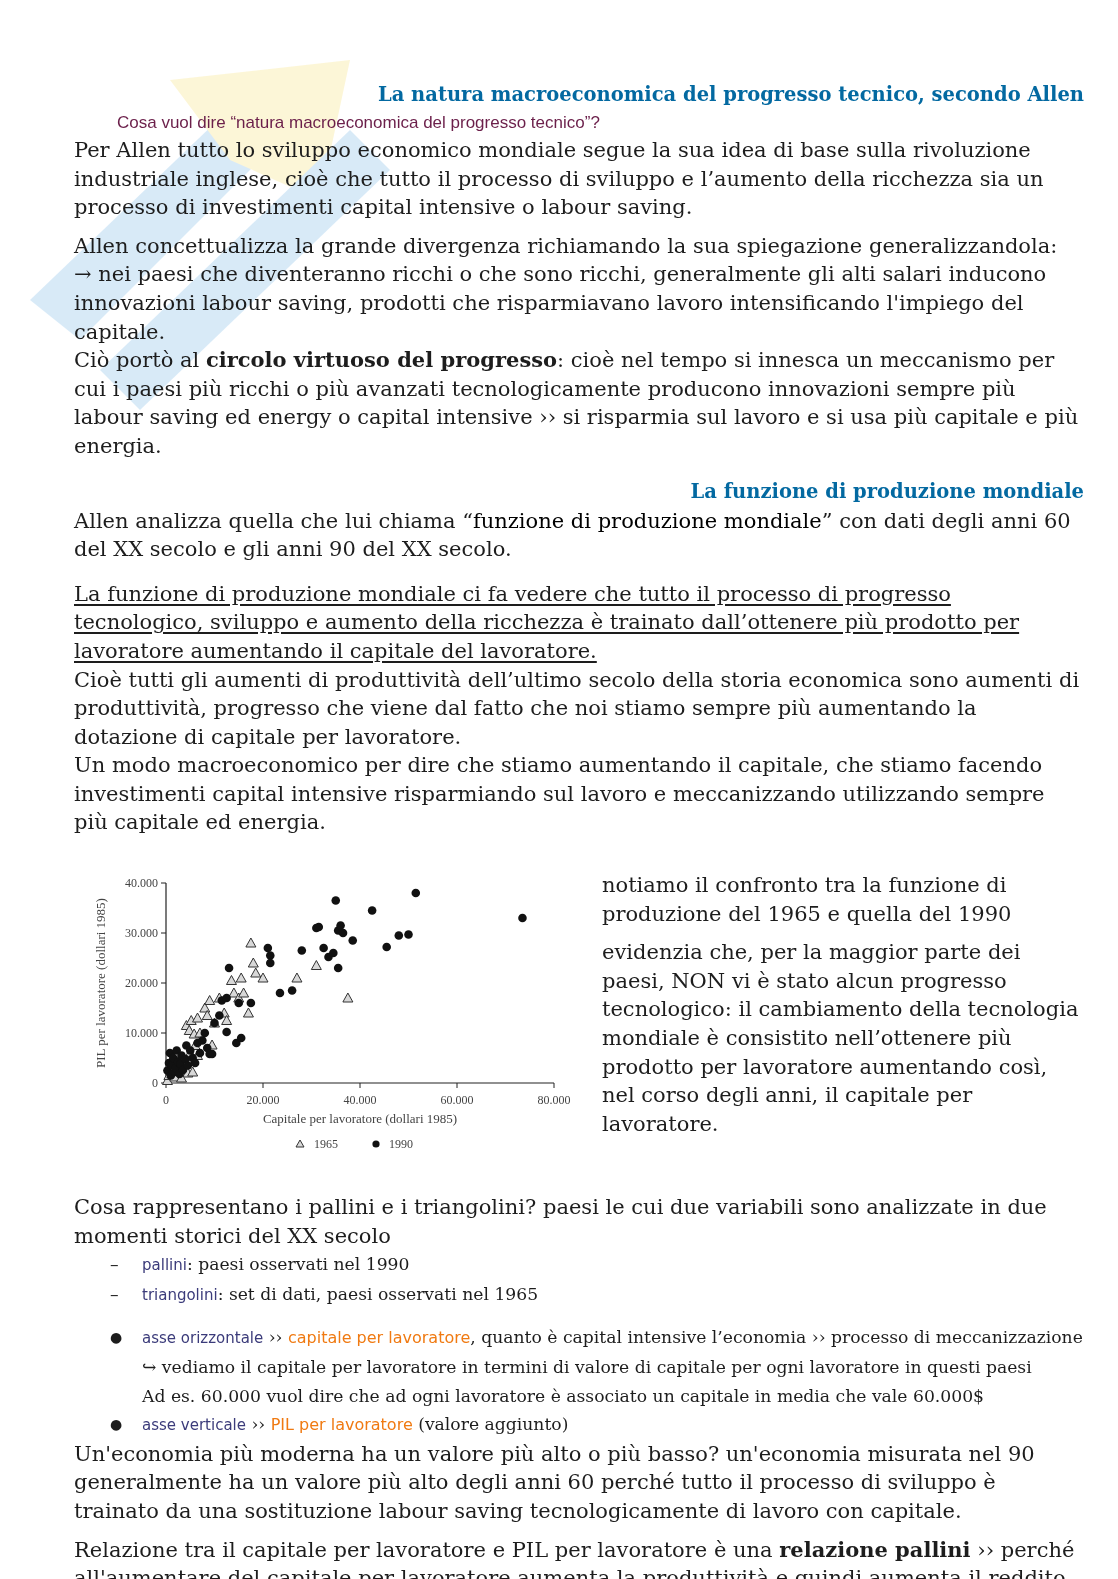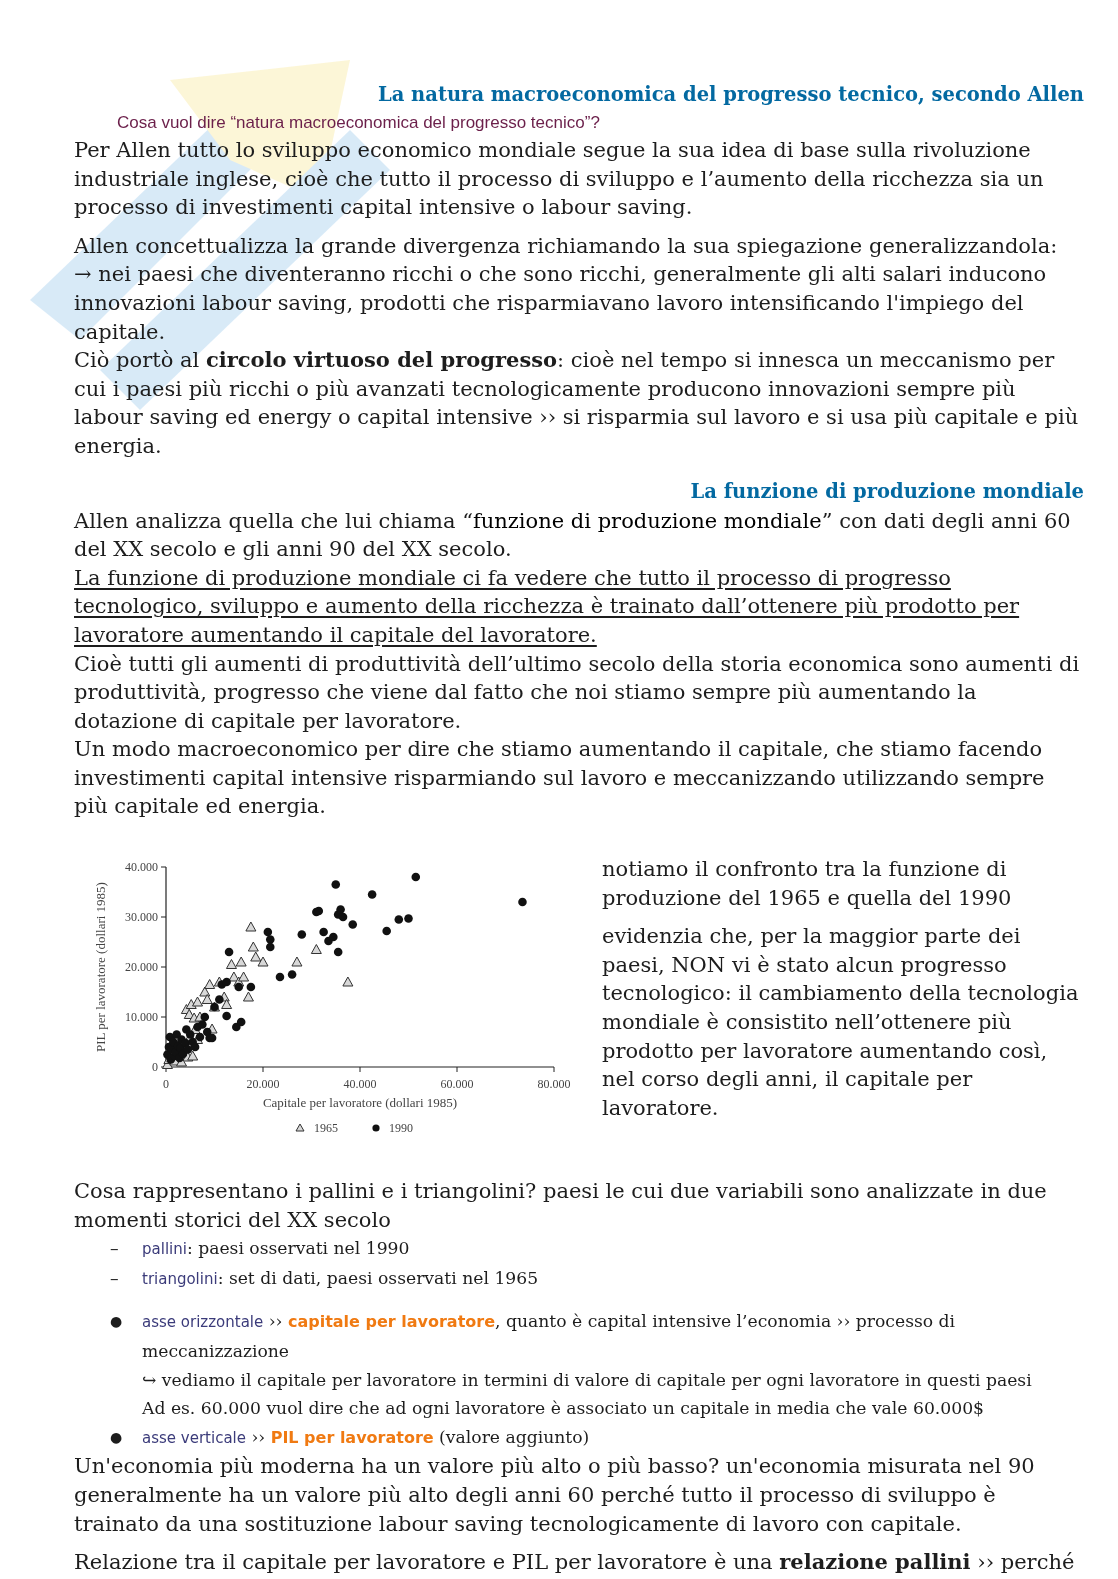--- a/index.html
+++ b/index.html
@@ -7,24 +7,24 @@
          font-family: "DejaVu Serif", "Liberation Serif", serif; color: #1d1d1d; }
   .watermark { position: absolute; left: 20px; top: 40px; width: 430px; height: 380px;
                pointer-events: none; opacity: 0.18; }
   .page { position: absolute; left: 74px; top: 80px; width: 1010px; }
   p, .line { margin: 0; font-size: 21px; line-height: 28.6px; }
   h2 { margin: 0; font-size: 19.5px; line-height: 30px; font-weight: bold; color: #0369a1; text-align: right; }
   .subq { font-family: "Liberation Sans", sans-serif; color: #6b1f4a; font-size: 17px; line-height: 26px; margin-left: 43px; }
   .gap { height: 6px; }
   .gap-lg { height: 10px; }
   .blue { color: #000000; }
-  .u { text-decoration: underline; text-underline-offset: 3px; }
+  .u { text-decoration: underline; text-underline-offset: 3px; margin-top: 16px; }
   b { font-weight: bold; }
   .sans-label { font-family: "DejaVu Sans", sans-serif; font-size: 15px; color: #3b3b7a; font-weight: normal; }
-  .orange { font-family: "DejaVu Sans", sans-serif; font-size: 16px; color: #f07a12; font-weight: bold; }
+  .orange { font-family: "DejaVu Sans", sans-serif; font-size: 16px; color: #f07a12; font-weight: normal; }
   .fig-row { display: flex; margin-top: 34px; }
   .chart-box { width: 526px; height: 300px; position: relative; }
   .fig-text { margin-left: 2px; width: 480px; }
   .fig-text p { line-height: 28.6px; }
   ul.dash { list-style: none; padding: 0; margin: 0 0 0 36px; }
   ul.dash li { position: relative; padding-left: 32px; font-size: 17.2px; line-height: 28.6px; }
   ul.dash li .mk { position: absolute; left: 0; top: 0; }
   ul.dot { list-style: none; padding: 0; margin: 0 0 0 36px; }
   ul.dot li { position: relative; padding-left: 32px; font-size: 17.2px; line-height: 28.6px; }
   ul.dot li .mk { position: absolute; left: 0; top: 0; font-size: 14px; }

